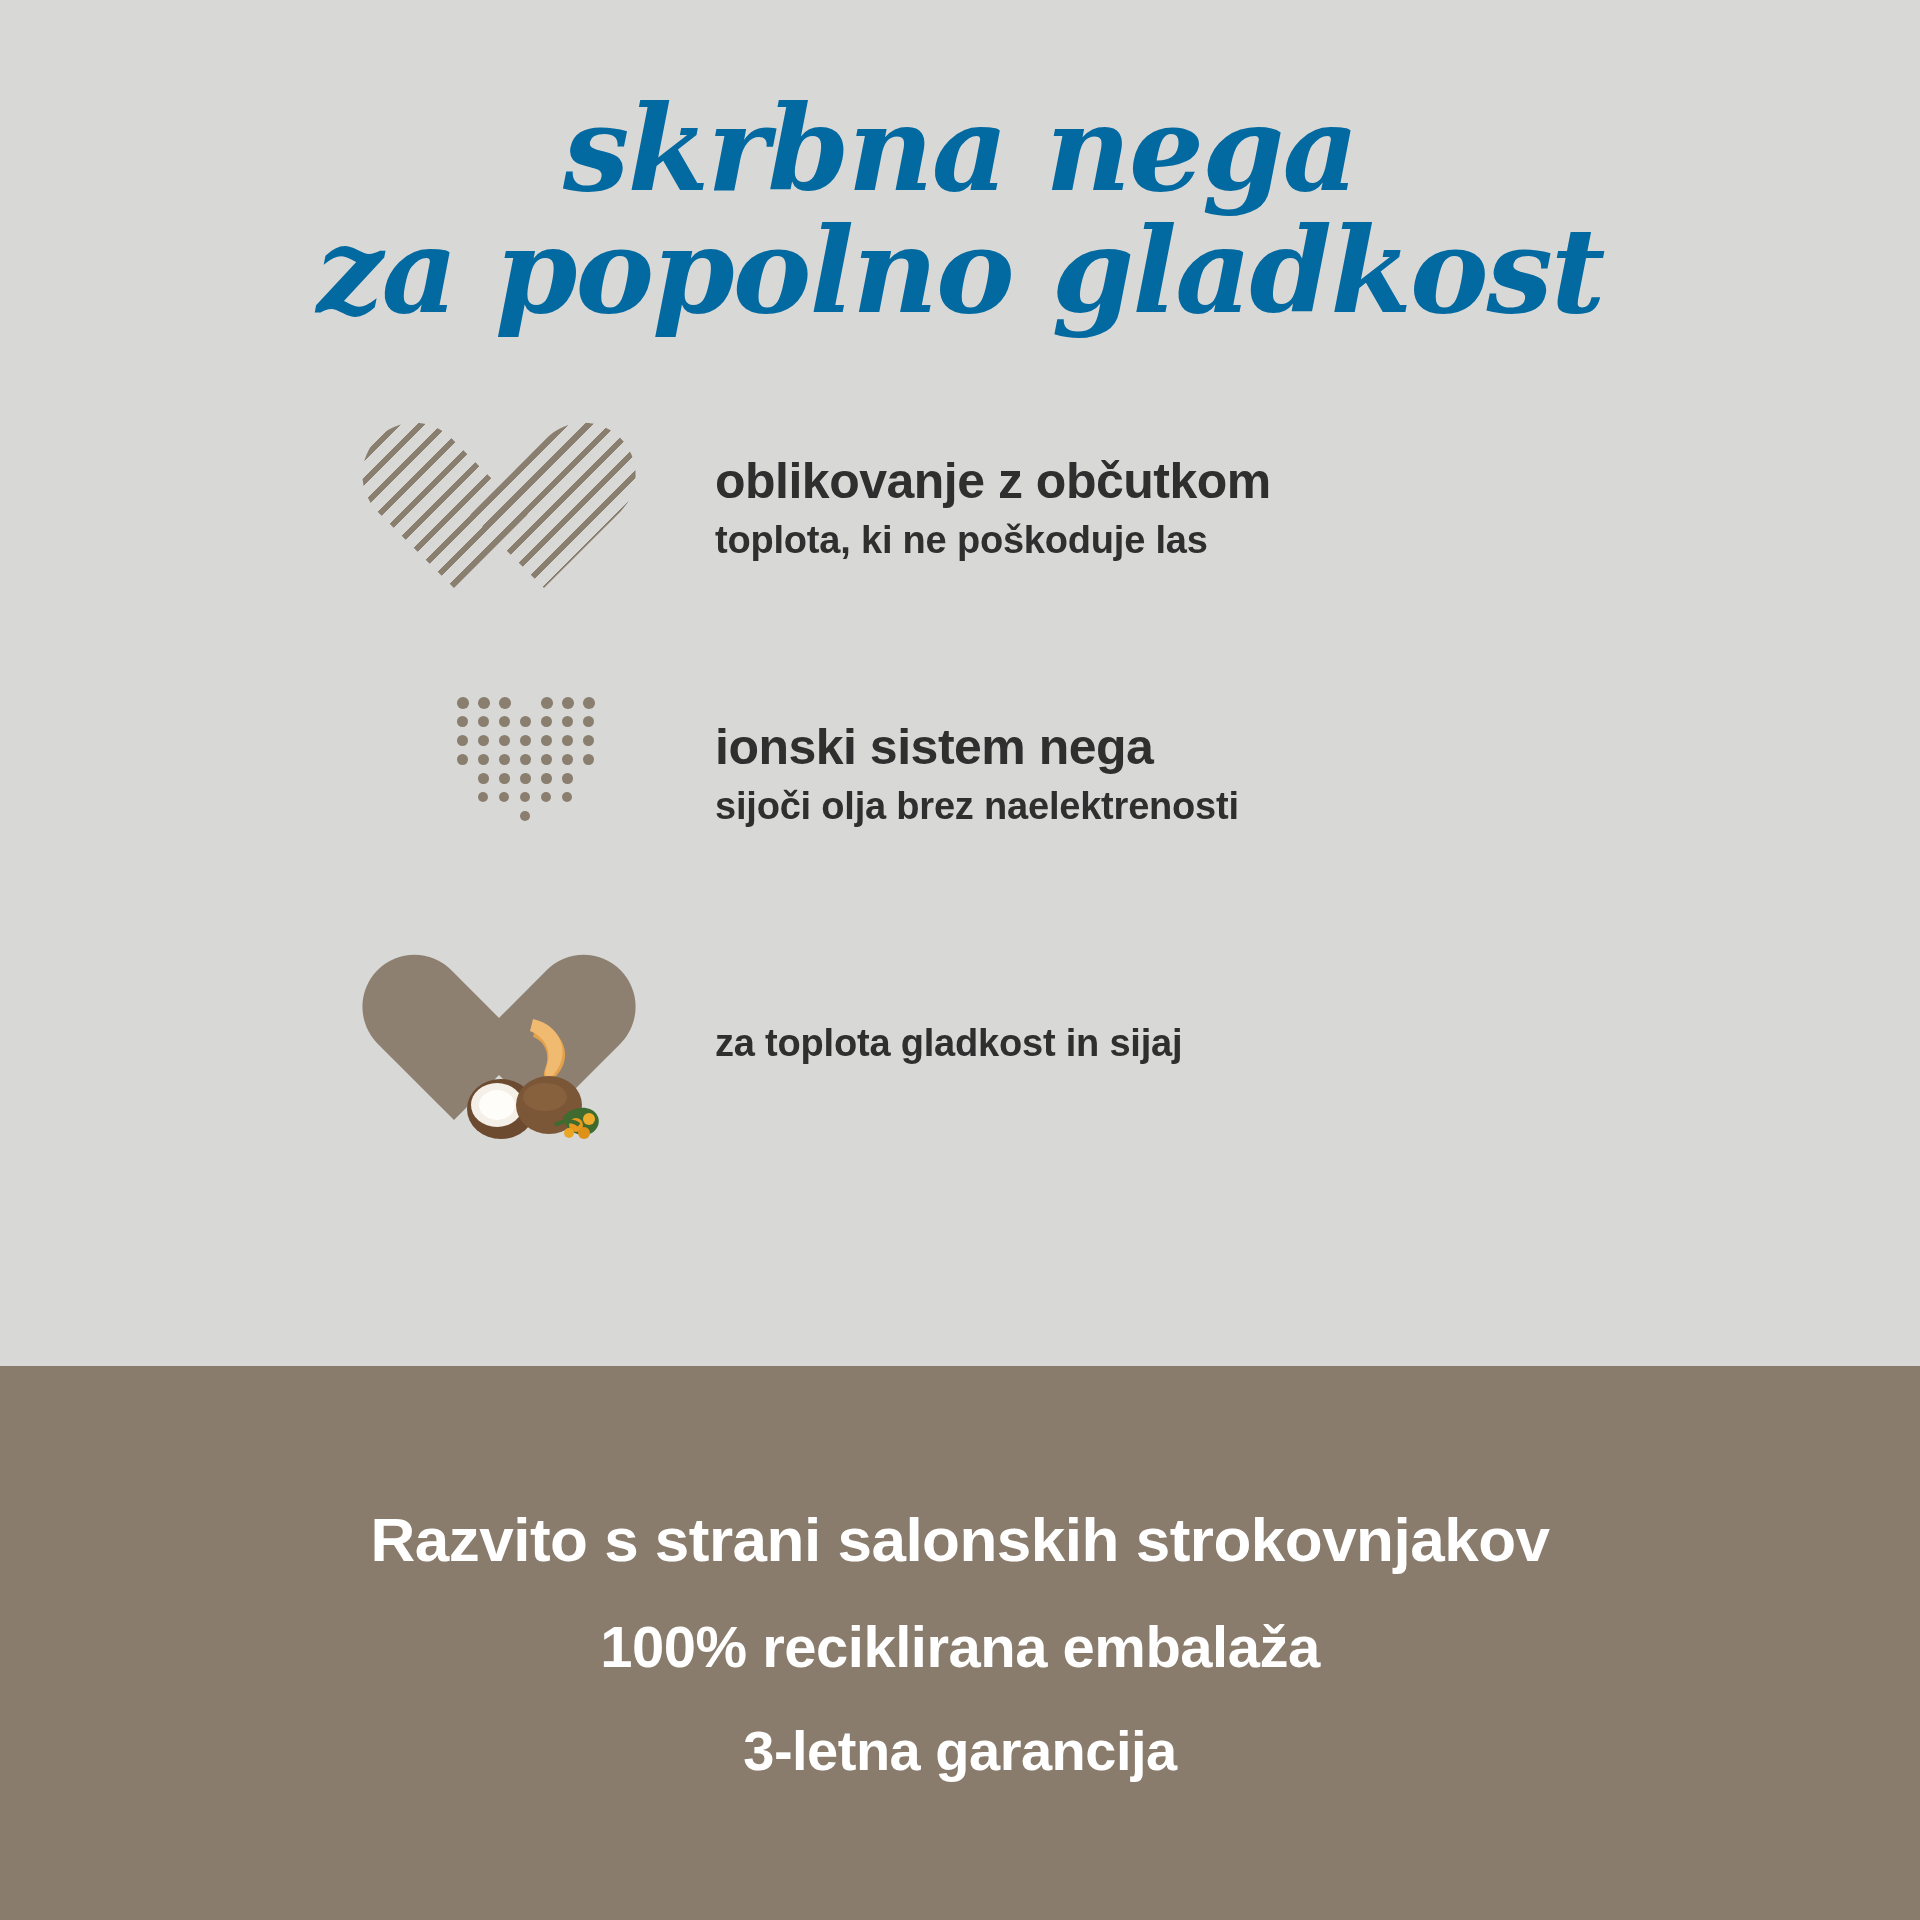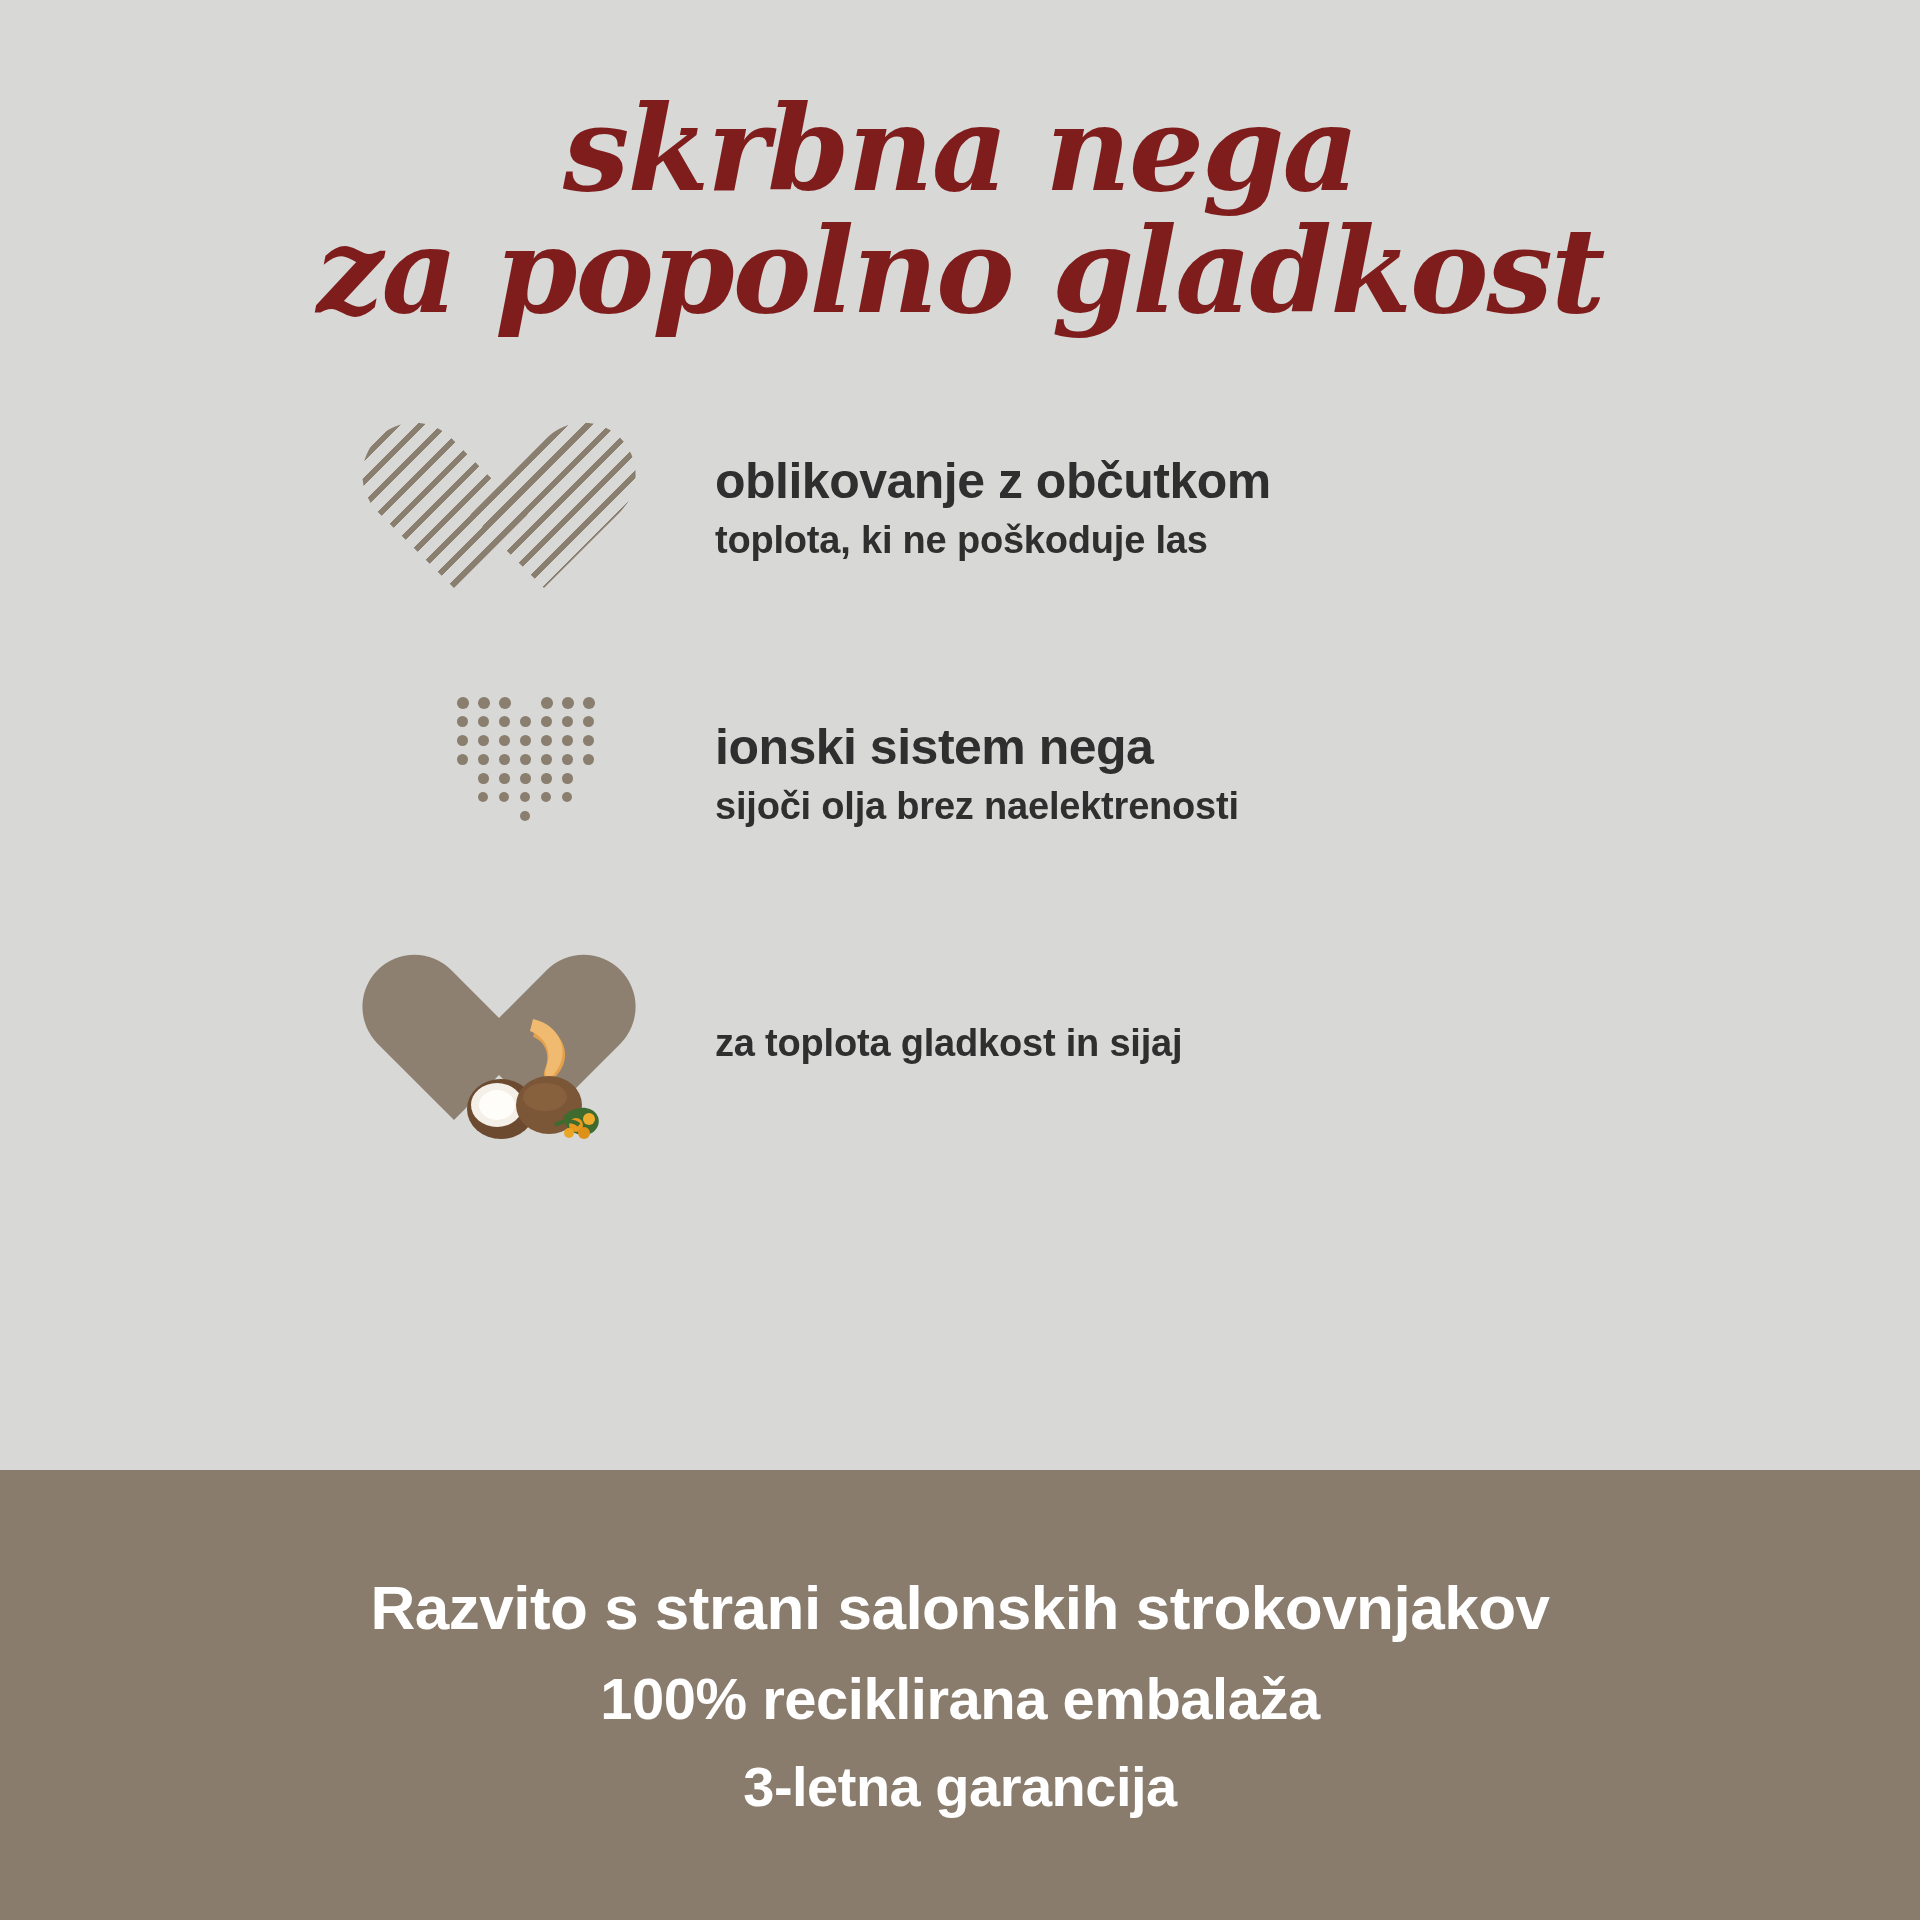--- a/index.html
+++ b/index.html
@@ -21,21 +21,21 @@
     position: relative;
     display: flex;
     flex-direction: column;
     background: #d8d9d7;
   }
 
   
   .headline {
     padding-top: 90px;
     text-align: center;
-    color: #7f1d1d;
+    color: #0369a1;
     font-family: "DejaVu Serif", serif;
     font-style: italic;
     font-weight: 700;
     letter-spacing: -2px;
   }
   .headline .line1 {
     display: block;
     font-size: 118px;
     line-height: 1.0;
   }
@@ -157,27 +157,27 @@
     width: 170px;
     height: 130px;
   }
 
   
   .band {
     position: absolute;
     left: 0;
     bottom: 0;
     width: 1920px;
-    height: 450px;
+    height: 554px;
     background: #8a7c6c;
     display: flex;
     flex-direction: column;
     align-items: center;
     justify-content: center;
-    gap: 22px;
+    gap: 38px;
   }
   .band-line {
     color: #ffffff;
     font-weight: 700;
     letter-spacing: -0.5px;
     text-align: center;
   }
   .band-line.l1 { font-size: 62px; }
   .band-line.l2 { font-size: 58px; }
   .band-line.l3 { font-size: 56px; }

